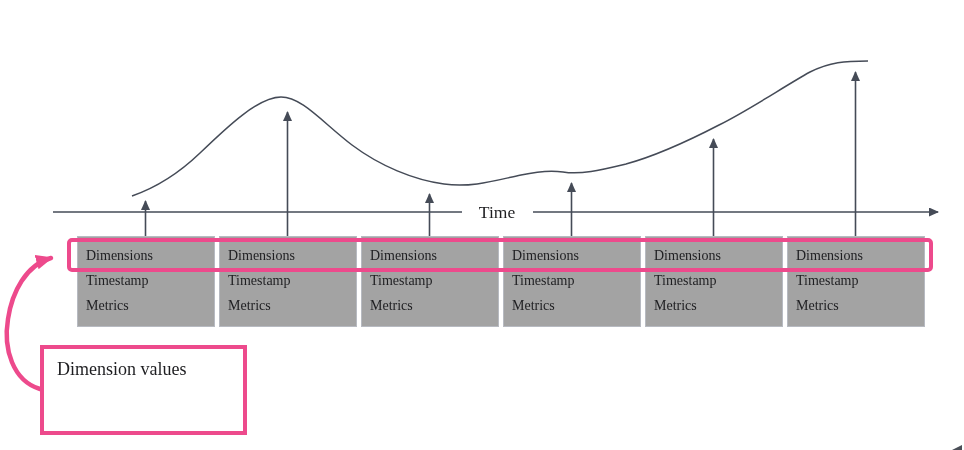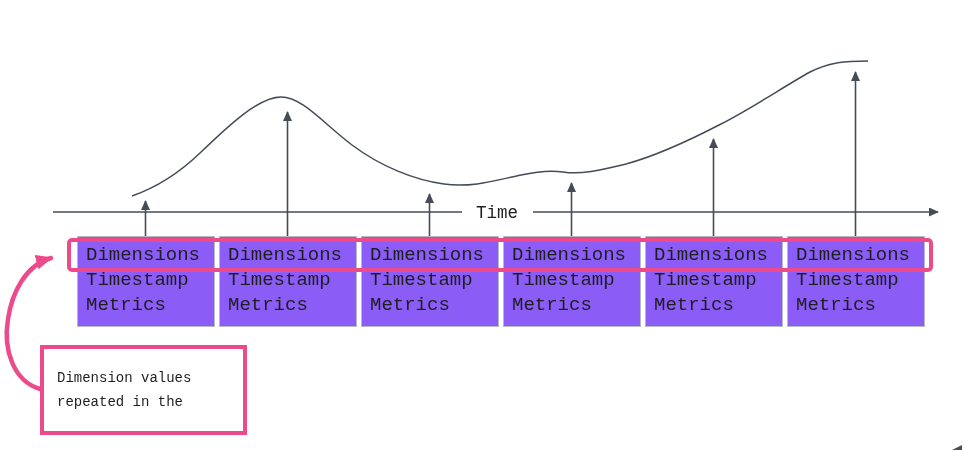--- a/index.html
+++ b/index.html
@@ -1,42 +1,42 @@
 <!DOCTYPE html>
 <html><head>
 <meta charset="utf-8">
 <style>
   html,body { margin:0; padding:0; background:#ffffff; }
   .stage {
     position:relative; width:964px; height:450px; background:#ffffff;
-    font-family:Liberation Mono, monospace; overflow:hidden;
+    font-family:Liberation Serif, serif; overflow:hidden;
   }
   svg.layer { position:absolute; left:0; top:0; z-index:1; }
 
   
   .records { position:absolute; left:0; top:0; width:964px; height:450px; z-index:2; }
   .record {
     position:absolute; top:236px; width:138px; height:91px; box-sizing:border-box;
-    background:#8b5cf6; border:1.5px solid #b7bac1;
-    padding:6px 4px 0 8px; color:#1e1e21; font-size:19px; line-height:25px;
+    background:#a3a3a3; border:1.5px solid #b7bac1;
+    padding:6px 4px 0 8px; color:#1e1e21; font-size:14px; line-height:25px;
   }
   .record .field { white-space:nowrap; }
   .r0{left:77px}.r1{left:219px}.r2{left:361px}.r3{left:503px}.r4{left:645px}.r5{left:787px}
 
   
   .band {
     position:absolute; left:67px; top:238px; width:866px; height:34px; box-sizing:border-box;
     border:4px solid #ed4a8c; border-radius:5px; background:transparent; z-index:3;
   }
 
   
   .callout {
     position:absolute; left:40px; top:345px; width:207px; height:90px; box-sizing:border-box;
     background:#ffffff; border:4px solid #ed4a8c; z-index:2;
-    padding:17px 0 0 13px; color:#1e1e21; font-size:14px; line-height:24px;
+    padding:8px 0 0 13px; color:#1e1e21; font-size:18px; line-height:24px;
   }
   .callout .line { white-space:nowrap; }
 
   .axis-label { font-size:17.5px; fill:#1e1e21; }
 
   
   .corner-artifact {
     position:absolute; left:952px; top:445px; width:10px; height:5px; z-index:2;
     background:#4b4f58; clip-path:polygon(0 100%, 100% 0, 100% 100%);
   }
@@ -106,18 +106,17 @@
       <div class="field">Dimensions</div>
       <div class="field">Timestamp</div>
       <div class="field">Metrics</div>
     </div>
   </div>
 
   <div class="band"></div>
 
   <div class="callout">
     <div class="line">Dimension values</div>
-    <div class="line">repeated in the</div>
   </div>
 
   <div class="corner-artifact"></div>
 
 </div>
 
 </body></html>

